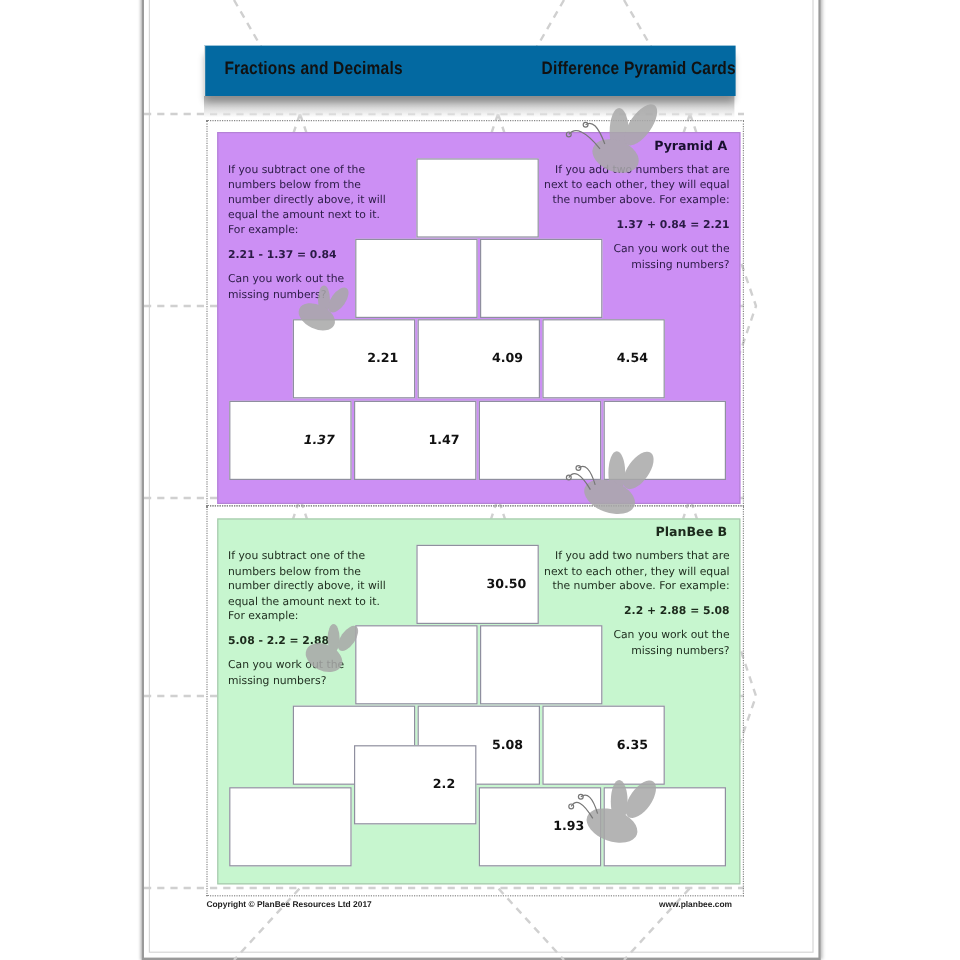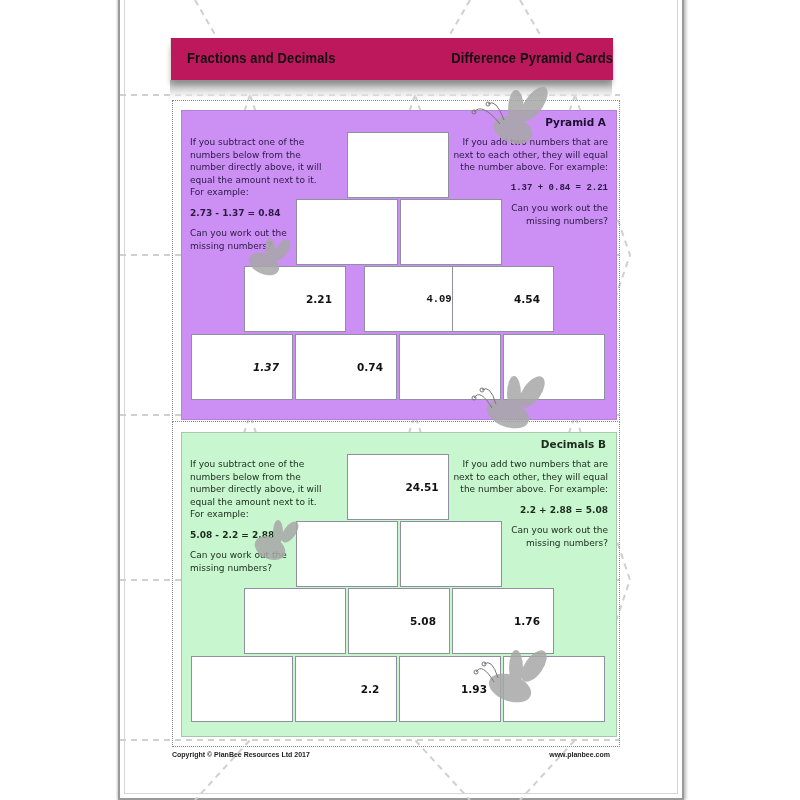--- a/index.html
+++ b/index.html
@@ -3,21 +3,21 @@
 <meta charset="utf-8">
 <style>
   html, body { margin:0; padding:0; }
   body { width:800px; height:800px; background:#ffffff; position:relative; overflow:hidden;
          font-family:"DejaVu Sans", sans-serif; }
   .sheet { position:absolute; left:118px; top:-4px; width:562px; height:800px; background:#fff;
            border:2px solid #9a9a9a; box-shadow: 2px 0 3px #bbb, -1px 0 2px #ccc; }
   .sheet-inner { position:absolute; left:4px; top:0; right:4px; bottom:4px; border:1px solid #d6d6d6; }
   
   svg.bgpat { position:absolute; left:0; top:0; width:800px; height:800px; pointer-events:none; }
-  .header { position:absolute; left:170px; top:38px; width:442px; height:42px; background:#be185d;
+  .header { position:absolute; left:170px; top:38px; width:442px; height:42px; background:#0369a1;
             box-shadow: 0 6px 6px -2px #8c8c8c; border-left:1px solid #ddd; }
   .header-shadow { position:absolute; left:170px; top:80px; width:442px; height:18px;
             background:linear-gradient(#a9a9a9,#e8e8e8 70%, rgba(255,255,255,0)); }
   .header .t { position:absolute; top:11px; font-family:"Liberation Sans Narrow","Liberation Sans", sans-serif;
             font-weight:bold; font-size:15px; color:#111; letter-spacing:0.2px; transform:scaleX(0.86); }
   .header .tl { left:16px; transform-origin:left center; }
   .header .tr { right:0px; transform-origin:right center; }
   .cut { position:absolute; left:172px; width:446px; border:1px dotted #888; }
   .panel { position:absolute; left:181px; width:436px; }
   .panel.a { top:110px; height:310px; background:#cc8ff4; border:1px solid #b482d6; box-sizing:border-box; }
@@ -60,64 +60,64 @@
   <span class="t tr">Difference Pyramid Cards</span>
 </div>
 
 <div class="cut" style="top:100px;height:320px;"></div>
 <div class="cut" style="top:421px;height:324px;"></div>
 
 <div class="panel a">
   <div class="ptitle">Pyramid A</div>
   <div class="txt left" style="top:25px;">
     <div>If you subtract one of the numbers below from the number directly above, it will equal the amount next to it. For example:</div>
-    <div class="eq" style="margin-top:8px;">2.73 - 1.37 = 0.84</div>
+    <div class="eq" style="margin-top:8px;">2.21 - 1.37 = 0.84</div>
     <div style="margin-top:8px;width:100px;">Can you work out the missing numbers?</div>
   </div>
   <div class="txt right" style="top:25px;">
     <div>If you add two numbers that are next to each other, they will equal the number above. For example:</div>
-    <div class="eq" style="margin-top:8px;font-family:Liberation Mono, monospace;">1.37 + 0.84 = 2.21</div>
+    <div class="eq" style="margin-top:8px;">1.37 + 0.84 = 2.21</div>
     <div style="margin-top:8px;margin-left:60px;">Can you work out the missing numbers?</div>
   </div>
 </div>
 <div>
   <div class="box" style="left:347px;top:132px;"></div>
   <div class="box" style="left:296px;top:199px;"></div>
   <div class="box" style="left:400px;top:199px;"></div>
   <div class="box" style="left:244px;top:266px;">2.21</div>
-  <div class="box" style="left:364px;top:266px;font-family:Liberation Mono, monospace;">4.09</div>
+  <div class="box" style="left:348px;top:266px;">4.09</div>
   <div class="box" style="left:452px;top:266px;">4.54</div>
   <div class="box" style="left:191px;top:334px;font-style:italic;">1.37</div>
-  <div class="box" style="left:295px;top:334px;">0.74</div>
+  <div class="box" style="left:295px;top:334px;">1.47</div>
   <div class="box" style="left:399px;top:334px;"></div>
   <div class="box" style="left:503px;top:334px;"></div>
 </div>
 
 <div class="panel b">
-  <div class="ptitle">Decimals B</div>
+  <div class="ptitle">PlanBee B</div>
   <div class="txt left" style="top:25px;">
     <div>If you subtract one of the numbers below from the number directly above, it will equal the amount next to it. For example:</div>
     <div class="eq" style="margin-top:8px;">5.08 - 2.2 = 2.88</div>
     <div style="margin-top:8px;width:100px;">Can you work out the missing numbers?</div>
   </div>
   <div class="txt right" style="top:25px;">
     <div>If you add two numbers that are next to each other, they will equal the number above. For example:</div>
     <div class="eq" style="margin-top:8px;">2.2 + 2.88 = 5.08</div>
     <div style="margin-top:8px;margin-left:60px;">Can you work out the missing numbers?</div>
   </div>
 </div>
 <div>
-  <div class="box" style="left:347px;top:454px;">24.51</div>
+  <div class="box" style="left:347px;top:454px;">30.50</div>
   <div class="box" style="left:296px;top:521px;"></div>
   <div class="box" style="left:400px;top:521px;"></div>
   <div class="box" style="left:244px;top:588px;"></div>
   <div class="box" style="left:348px;top:588px;">5.08</div>
-  <div class="box" style="left:452px;top:588px;">1.76</div>
+  <div class="box" style="left:452px;top:588px;">6.35</div>
   <div class="box" style="left:191px;top:656px;"></div>
-  <div class="box" style="left:295px;top:656px;text-align:center;">2.2</div>
+  <div class="box" style="left:295px;top:621px;text-align:center;">2.2</div>
   <div class="box" style="left:399px;top:656px;">1.93</div>
   <div class="box" style="left:503px;top:656px;"></div>
 </div>
 
 <svg class="bee" style="left:468px;top:82px;" width="90" height="70" viewBox="0 0 90 70">
   <g fill="#a8a8a8" opacity="0.85">
     <ellipse cx="48" cy="28" rx="8" ry="20"></ellipse>
     <ellipse cx="66" cy="22" rx="9" ry="20" transform="rotate(35 66 22)"></ellipse>
     <ellipse cx="45" cy="48" rx="20" ry="13" transform="rotate(20 45 48)"></ellipse>
   </g>

